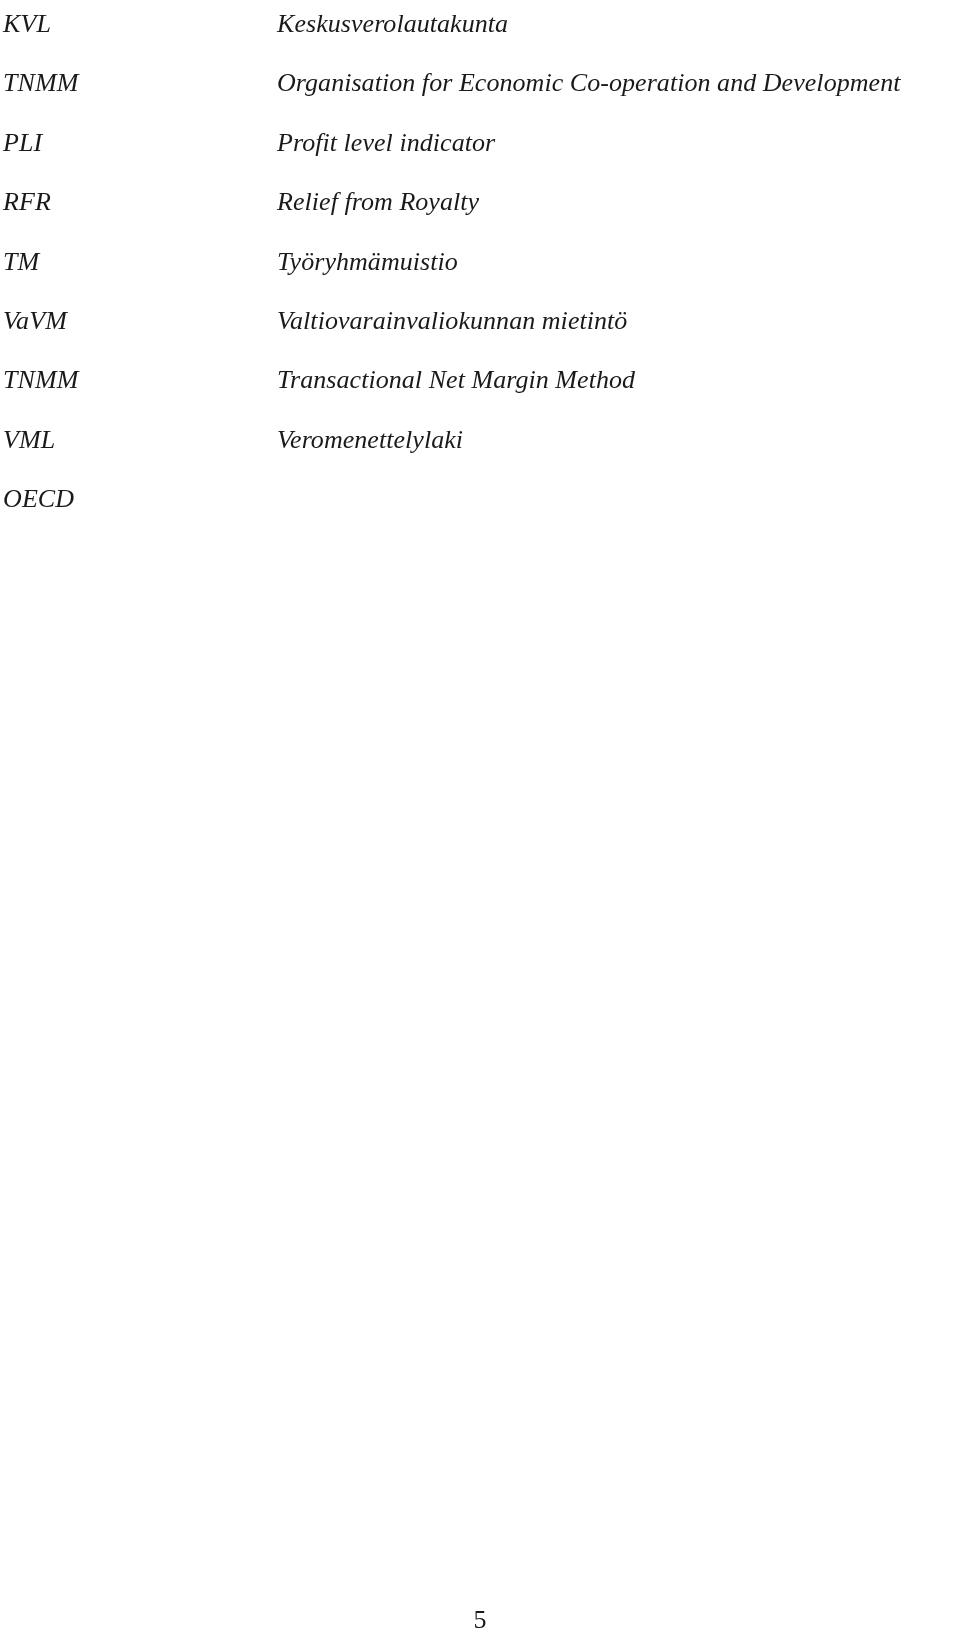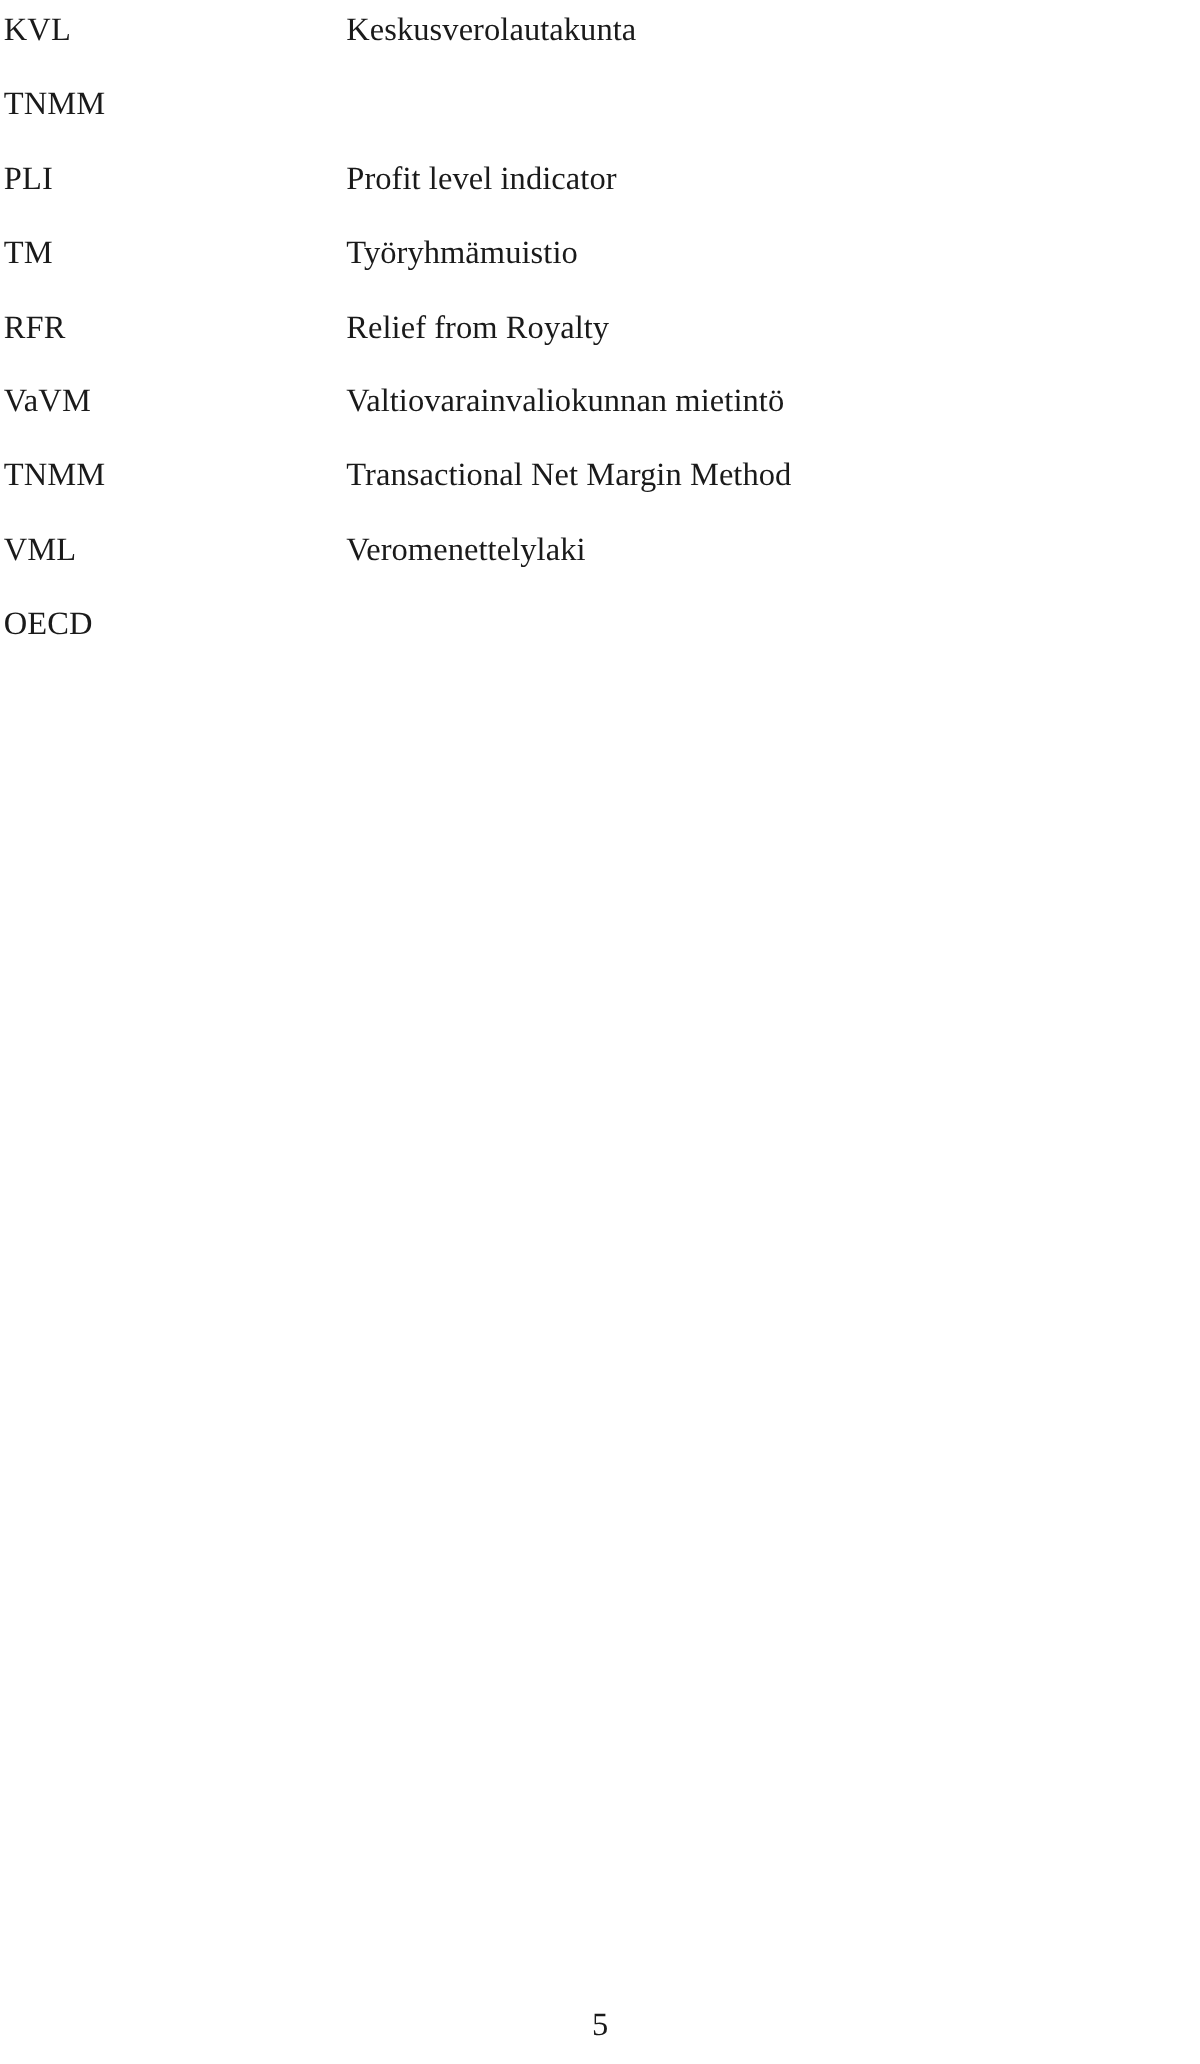--- a/index.html
+++ b/index.html
@@ -21,20 +21,21 @@
     position: absolute;
     inset: 0;
     background: #ffffff;
   }
 
   #abbrev-list {
     position: absolute;
     left: 0;
     top: 0;
     width: 800px;
+    font-style: italic;
   }
 
   .abbrev-row {
     position: relative;
     height: 59.4px;
     line-height: 59.4px;
     white-space: nowrap;
   }
 
   .abbrev-term {
@@ -81,35 +82,36 @@
   <div id="abbrev-list">
 
     <div class="abbrev-row">
       <span class="abbrev-term">KVL</span>
       <span class="abbrev-def">Keskusverolautakunta</span>
     </div>
 
 
     <div class="abbrev-row">
       <span class="abbrev-term">TNMM</span>
+      <span class="abbrev-def">Organisation for Economic Co-operation and Development</span>
     </div>
 
     <div class="abbrev-row">
       <span class="abbrev-term">PLI</span>
       <span class="abbrev-def">Profit level indicator</span>
     </div>
 
     <div class="abbrev-row">
-      <span class="abbrev-term">TM</span>
-      <span class="abbrev-def">Työryhmämuistio</span>
+      <span class="abbrev-term">RFR</span>
+      <span class="abbrev-def">Relief from Royalty</span>
     </div>
 
     <div class="abbrev-row">
-      <span class="abbrev-term">RFR</span>
-      <span class="abbrev-def">Relief from Royalty</span>
+      <span class="abbrev-term">TM</span>
+      <span class="abbrev-def">Työryhmämuistio</span>
     </div>
 
     <div class="abbrev-row">
       <span class="abbrev-term">VaVM</span>
       <span class="abbrev-def">Valtiovarainvaliokunnan mietintö</span>
     </div>
 
     <div class="abbrev-row">
       <span class="abbrev-term">TNMM</span>
       <span class="abbrev-def">Transactional Net Margin Method</span>

